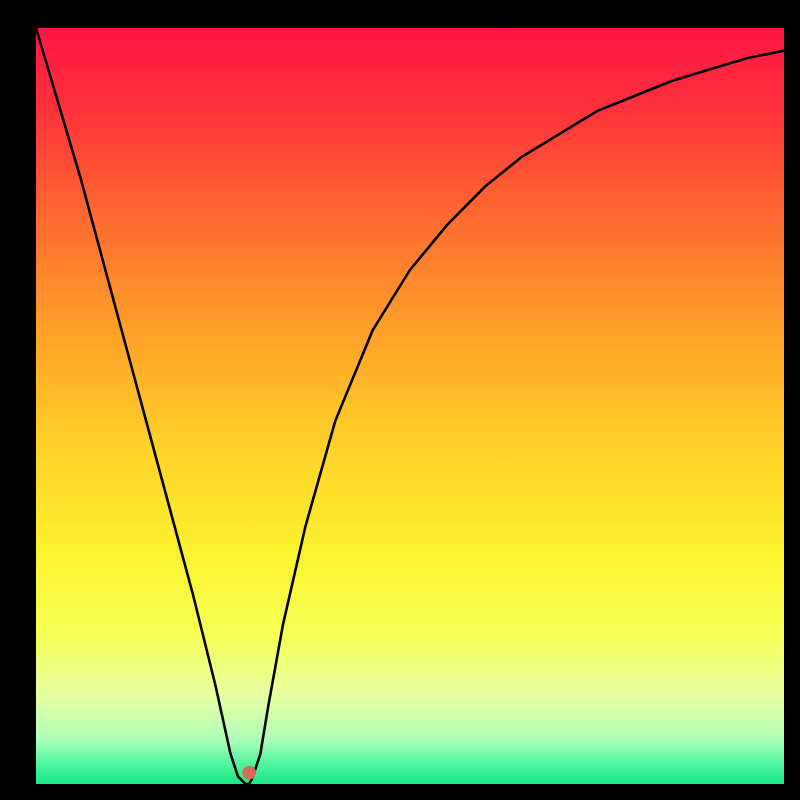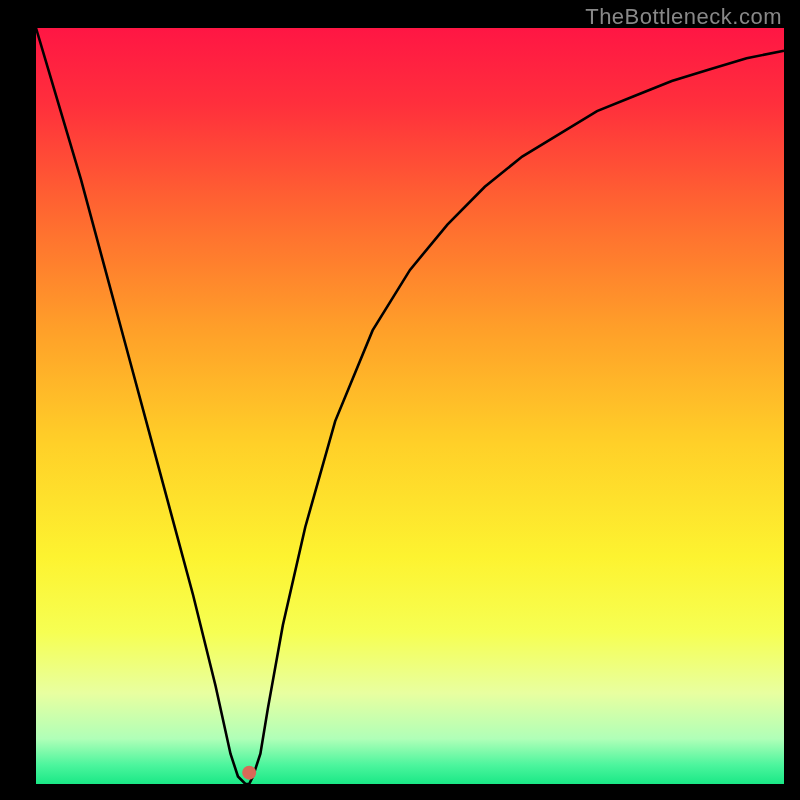--- a/index.html
+++ b/index.html
@@ -29,21 +29,20 @@
   svg {
     position: absolute;
     top: 0;
     left: 0;
   }
 </style>
 </head>
 <body>
 
 <div class="canvas">
-  <div class="watermark">TheBottleneck.com</div>
   <svg id="plot" width="800" height="800">
     <defs>
       <linearGradient id="bg-grad" x1="0" y1="0" x2="0" y2="1">
           <stop offset="0%" stop-color="#ff1644"></stop>
           <stop offset="10%" stop-color="#ff2f3c"></stop>
           <stop offset="25%" stop-color="#ff6a30"></stop>
           <stop offset="40%" stop-color="#ffa029"></stop>
           <stop offset="55.00000000000001%" stop-color="#ffd028"></stop>
           <stop offset="70%" stop-color="#fdf330"></stop>
           <stop offset="80%" stop-color="#f6ff53"></stop>

